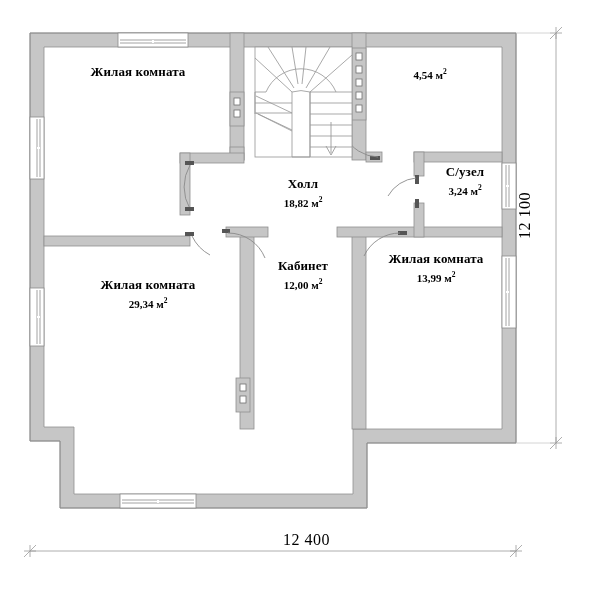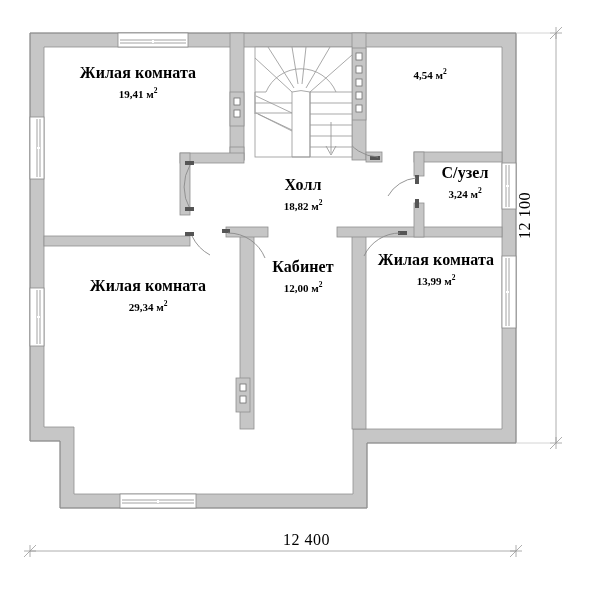--- a/index.html
+++ b/index.html
@@ -27,21 +27,21 @@
     display: block;
   }
   .room-label {
     position: absolute;
     text-align: center;
     white-space: nowrap;
     line-height: 1.05;
     pointer-events: none;
   }
   .room-name {
-    font-size: 16px;
+    font-size: 13px;
     font-weight: 700;
     letter-spacing: 0.1px;
   }
   .room-area {
     font-size: 11px;
     font-weight: 700;
     margin-top: 7px;
   }
   .room-area sup {
     font-size: 7.5px;
@@ -274,21 +274,20 @@
       <g>
         <line x1="510" y1="557" x2="522" y2="545"></line>
         <line x1="516" y1="545" x2="516" y2="557"></line>
         <line x1="510" y1="551" x2="522" y2="551"></line>
       </g>
     </g>
   </svg>
 
   <div class="room-label" style="left:58px; top:65px; width:160px;">
     <div class="room-name">Жилая комната</div>
-    <div class="room-area"><span>19,41</span>&nbsp;<span>м</span><sup>2</sup></div>
   </div>
 
   <div class="room-label" style="left:370px; top:63px; width:120px;">
     <div class="room-area"><span>4,54</span>&nbsp;<span>м</span><sup>2</sup></div>
   </div>
 
   <div class="room-label" style="left:253px; top:177px; width:100px;">
     <div class="room-name">Холл</div>
     <div class="room-area"><span>18,82</span>&nbsp;<span>м</span><sup>2</sup></div>
   </div>

